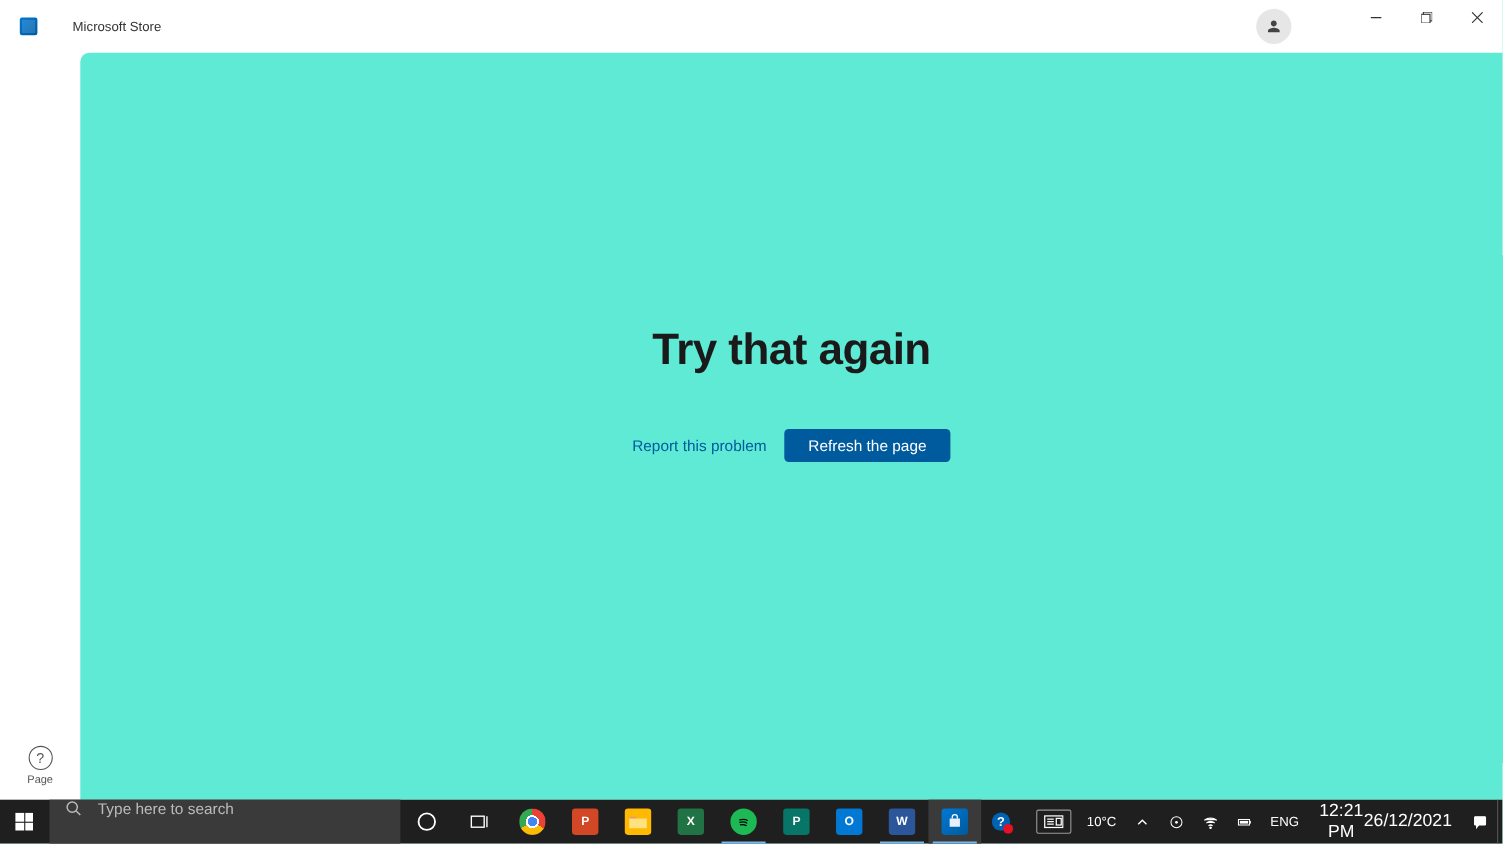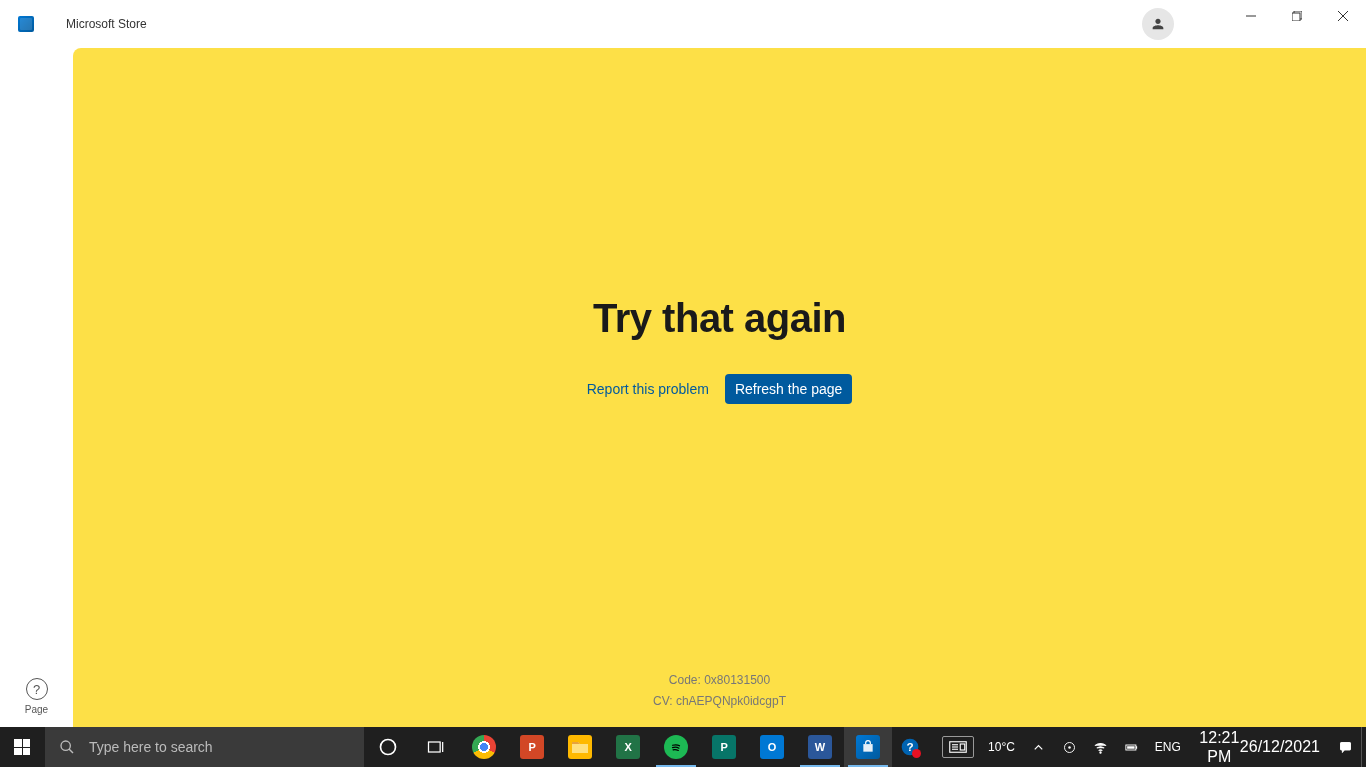--- a/index.html
+++ b/index.html
@@ -77,21 +77,21 @@
       justify-content: center;
     }
     .user-btn svg { width: 16px; height: 16px; fill: #444; }
     
     .workspace {
       position: absolute;
       top: 48px;
       left: 73px;
       right: 0;
       bottom: 40px;
-      background: #fde047;
+      background: #5eead4;
       border-top-left-radius: 8px;
     }
     .error-block {
       position: absolute;
       left: 50%;
       top: 248px;
       transform: translateX(-50%);
       text-align: center;
       width: 800px;
     }
@@ -100,35 +100,35 @@
       font-weight: 600;
       color: #1a1a1a;
       letter-spacing: -0.5px;
     }
     .error-sub {
       margin-top: 8px;
       font-size: 20px;
       color: #1a1a1a;
     }
     .action-row {
-      margin-top: 33px;
+      margin-top: 49px;
       display: flex;
       justify-content: center;
       align-items: center;
       gap: 16px;
     }
     .link-btn {
       font-size: 14px;
       color: #005a9e;
     }
     .primary-btn {
       background: #005a9e;
       color: #fff;
       border: none;
-      padding: 7px 10px;
+      padding: 7px 22px;
       border-radius: 4px;
       font-size: 14px;
     }
     .error-codes {
       position: absolute;
       left: 50%;
       bottom: 14px;
       transform: translateX(-50%);
       text-align: center;
       font-size: 12px;
@@ -187,21 +187,20 @@
       height: 16px;
       display: grid;
       grid-template-columns: 1fr 1fr;
       grid-template-rows: 1fr 1fr;
       gap: 1px;
     }
     .win-logo span { background: #fff; }
     .search-box {
       width: 340px;
       display: flex;
-      align-items: center;
       background: #3a3a3a;
       color: #bbb;
       font-size: 14px;
       padding-left: 14px;
       gap: 14px;
     }
     .search-box svg { width: 16px; height: 16px; }
     .task-icons {
       display: flex;
       align-items: center;
@@ -305,24 +304,20 @@
   </div>
 </div>
 
 <div class="workspace">
   <div class="error-block">
     <div class="error-heading">Try that again</div>
     <div class="action-row">
       <a class="link-btn">Report this problem</a>
       <button class="primary-btn">Refresh the page</button>
     </div>
-  </div>
-  <div class="error-codes">
-    <div>Code: 0x80131500</div>
-    <div>CV: chAEPQNpk0idcgpT</div>
   </div>
 </div>
 
 <div class="taskbar">
   <div class="start-btn">
     <div class="win-logo">
         <span></span>
         <span></span>
         <span></span>
         <span></span>

